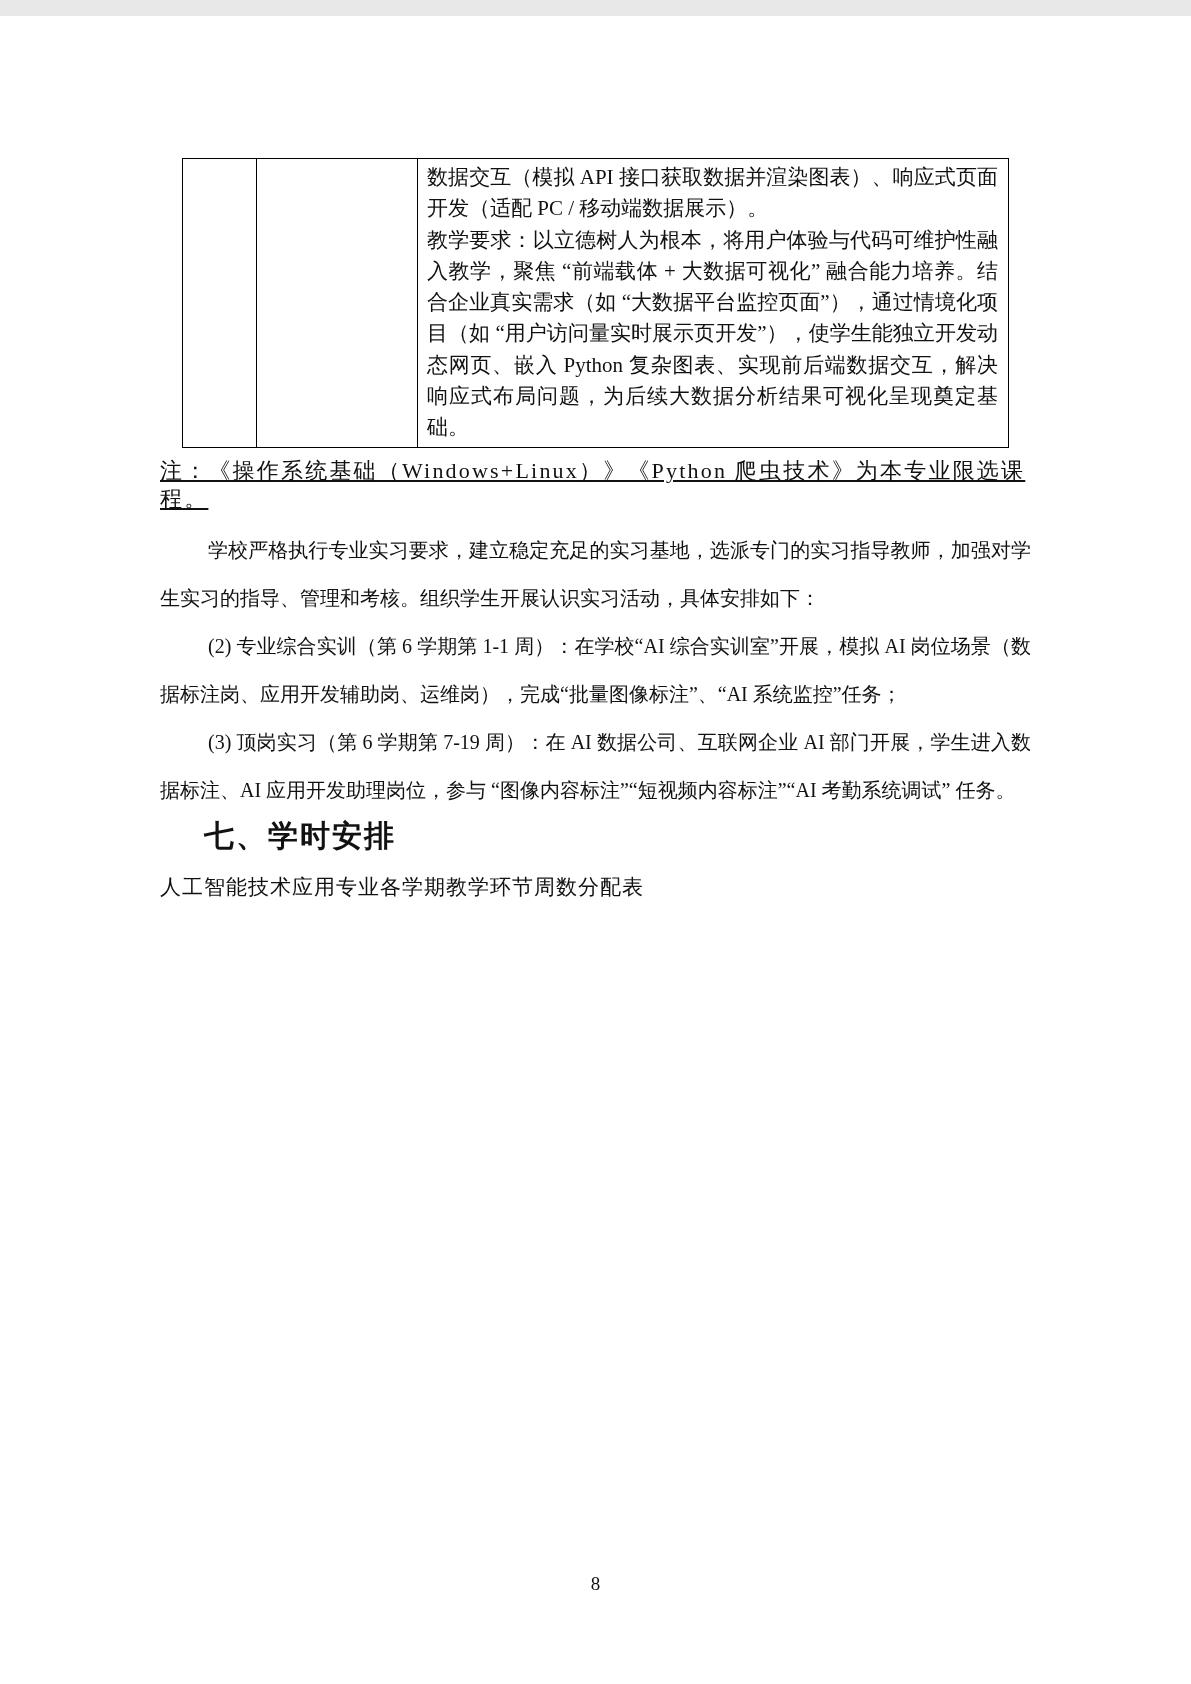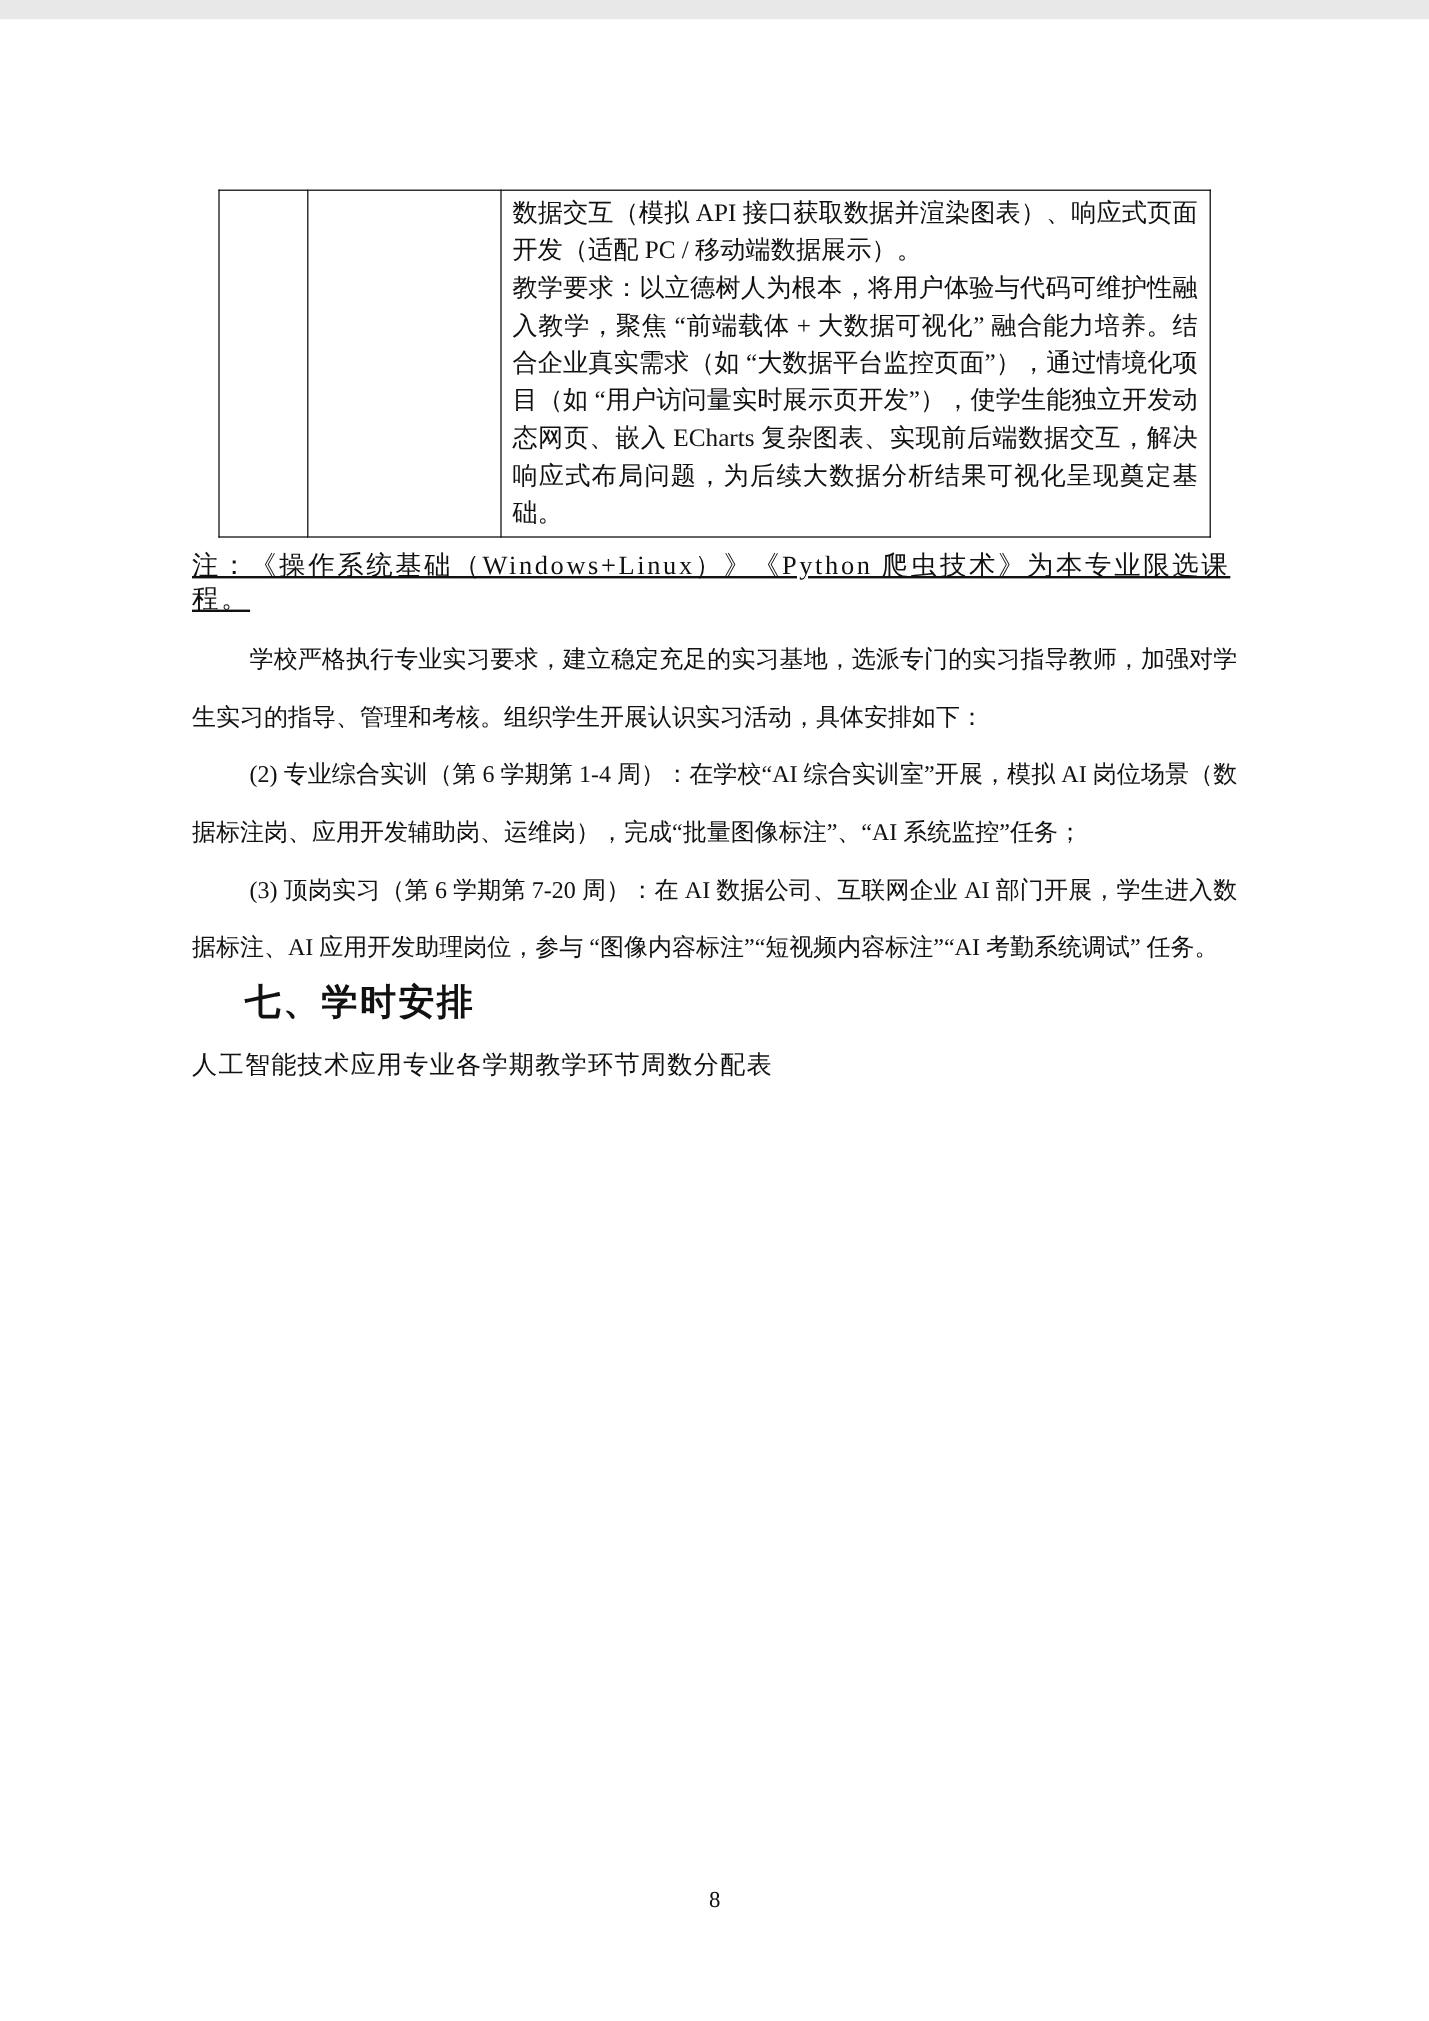--- a/index.html
+++ b/index.html
@@ -101,35 +101,35 @@
 <div class="page">
   <div class="content">
 
     <table class="course-table">
       <tbody>
           <tr>
         <td class="col-narrow"></td>
         <td class="col-mid"></td>
         <td class="col-content">
           <p>数据交互（模拟 API 接口获取数据并渲染图表）、响应式页面开发（适配 PC / 移动端数据展示）。</p>
-          <p>教学要求：以立德树人为根本，将用户体验与代码可维护性融入教学，聚焦 “前端载体 + 大数据可视化” 融合能力培养。结合企业真实需求（如 “大数据平台监控页面”），通过情境化项目（如 “用户访问量实时展示页开发”），使学生能独立开发动态网页、嵌入 ECharts 复杂图表、实现前后端数据交互，解决响应式布局问题，为后续大数据分析结果可视化呈现奠定基础。</p>
+          <p>教学要求：以立德树人为根本，将用户体验与代码可维护性融入教学，聚焦 “前端载体 + 大数据可视化” 融合能力培养。结合企业真实需求（如 “大数据平台监控页面”），通过情境化项目（如 “用户访问量实时展示页开发”），使学生能独立开发动态网页、嵌入 Python 复杂图表、实现前后端数据交互，解决响应式布局问题，为后续大数据分析结果可视化呈现奠定基础。</p>
         </td>
       </tr>
     </tbody>
       </table>
 
     <p class="note">注：《操作系统基础（Windows+Linux）》《Python 爬虫技术》为本专业限选课程。</p>
 
 
     <p class="body-para first">学校严格执行专业实习要求，建立稳定充足的实习基地，选派专门的实习指导教师，加强对学生实习的指导、管理和考核。组织学生开展认识实习活动，具体安排如下：</p>
 
 
-    <p class="body-para">(2) 专业综合实训（第 6 学期第 1-4 周）：在学校“AI 综合实训室”开展，模拟 AI 岗位场景（数据标注岗、应用开发辅助岗、运维岗），完成“批量图像标注”、“AI 系统监控”任务；</p>
+    <p class="body-para">(2) 专业综合实训（第 6 学期第 1-1 周）：在学校“AI 综合实训室”开展，模拟 AI 岗位场景（数据标注岗、应用开发辅助岗、运维岗），完成“批量图像标注”、“AI 系统监控”任务；</p>
 
-    <p class="body-para">(3) 顶岗实习（第 6 学期第 7-20 周）：在 AI 数据公司、互联网企业 AI 部门开展，学生进入数据标注、AI 应用开发助理岗位，参与 “图像内容标注”“短视频内容标注”“AI 考勤系统调试” 任务。</p>
+    <p class="body-para">(3) 顶岗实习（第 6 学期第 7-19 周）：在 AI 数据公司、互联网企业 AI 部门开展，学生进入数据标注、AI 应用开发助理岗位，参与 “图像内容标注”“短视频内容标注”“AI 考勤系统调试” 任务。</p>
 
     <h2 class="heading-7">七、学时安排</h2>
 
 
     <p class="caption">人工智能技术应用专业各学期教学环节周数分配表</p>
 
   </div>
 
   <div class="page-number">8</div>
 </div>

